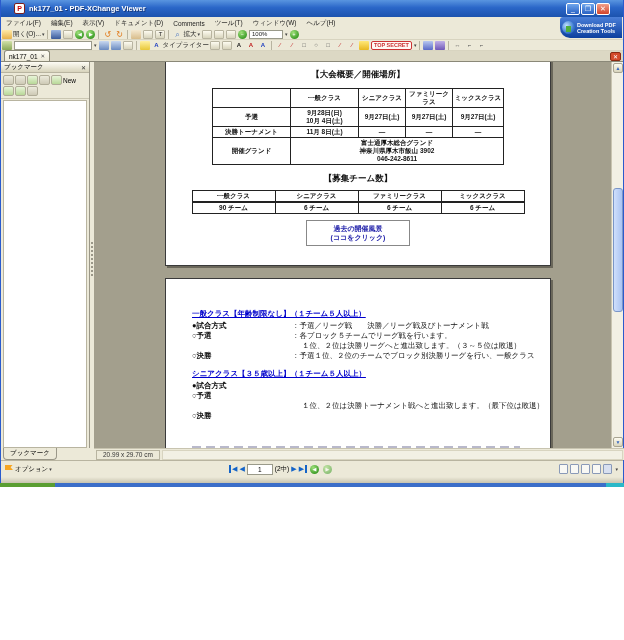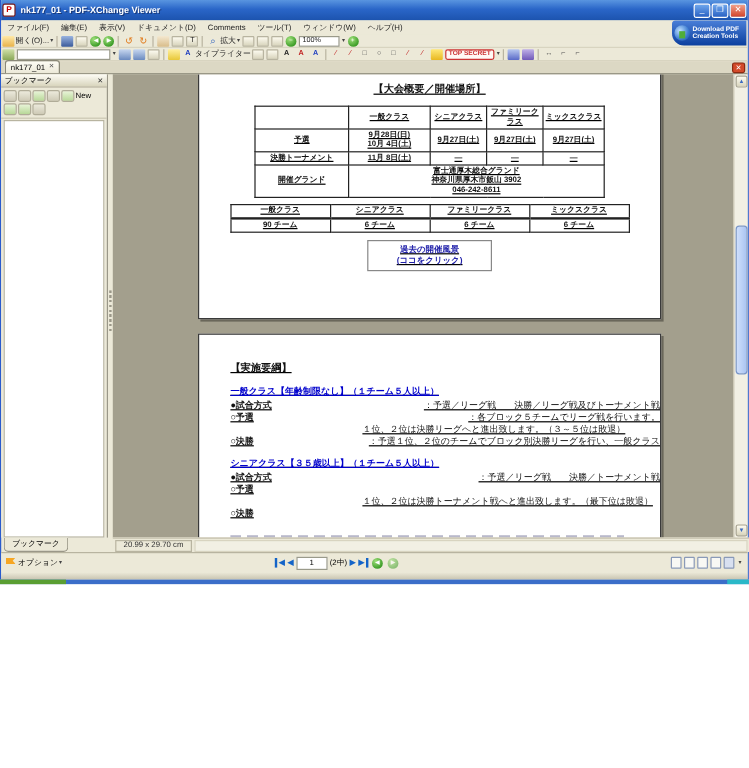--- a/index.html
+++ b/index.html
@@ -4,21 +4,21 @@
 <style>
   * { box-sizing: border-box; margin: 0; padding: 0; }
   html,body { width:624px; height:640px; background:#fff; overflow:hidden;
     font-family:"Liberation Sans","DejaVu Sans",sans-serif; }
   .app { position:absolute; left:0; top:0; width:624px; height:483px; background:#ece9d8;
     border-left:1px solid #2a5bcd; border-right:1px solid #2a5bcd; }
 
   
   .titlebar { position:absolute; left:0; top:0; width:100%; height:17px;
     background:linear-gradient(180deg,#5995e0 0%,#2a66c8 45%,#1c53ae 100%);
-    display:flex; align-items:center; padding:0 1px; }
+    display:flex; align-items:center; padding:0 13px; }
   .app-icon { width:11px; height:11px; background:#fff; border:1px solid #7a1f1f; border-radius:2px;
     color:#c00; font-size:7px; font-weight:bold; line-height:9px; text-align:center; margin-right:4px; }
   .title-text { color:#fff; font-size:7.5px; font-weight:bold; text-shadow:1px 1px #1a3a7a; flex:1; }
   .winbtns { display:flex; gap:1px; }
   .winbtn { width:14px; height:12px; border:1px solid #fff; border-radius:2px; color:#fff;
     font-size:7px; line-height:10px; text-align:center;
     background:linear-gradient(180deg,#6ea6ec,#2a62c4); }
   .winbtn.close { background:linear-gradient(180deg,#f0a08a,#d2432a); }
 
   
@@ -95,21 +95,21 @@
   .docarea { position:absolute; left:93px; top:62px; width:519px; height:386px; background:#a39f8d;
     overflow:hidden; }
   .vscroll { position:absolute; right:0px; top:62px; width:12px; height:386px; background:#f2f0e4;
     border-left:1px solid #c8c4b0; }
   .varrow { position:absolute; left:1px; width:10px; height:10px; background:linear-gradient(180deg,#fdfbf0,#d8d4bc);
     border:1px solid #a8a492; border-radius:2px; color:#3a6ac0; font-size:5px; text-align:center; line-height:9px; }
   .vthumb { position:absolute; left:1px; top:126px; width:10px; height:124px;
     background:linear-gradient(90deg,#cfdffc,#aac4f2); border:1px solid #7a96c8; border-radius:3px; }
 
   .page { position:absolute; background:#fff; border:1px solid #3a3a3a;
-    box-shadow:2px 2px 0 #6a675a; width:386px; left:71px;text-decoration:underline; }
+    box-shadow:2px 2px 0 #6a675a; width:386px; left:71px; }
   .page1 { top:-2px; height:206px; }
   .page2 { top:216px; height:176px; }
 
   .doc-title { text-align:center; font-weight:bold; font-size:8.5px; color:#111;
     font-family:"Liberation Serif","DejaVu Serif",serif; }
 
   table.t { border-collapse:collapse; font-size:6.5px; font-weight:bold; color:#111;
     margin:0 auto; table-layout:fixed; }
   table.t td, table.t th { border:1px solid #222; text-align:center; padding:1px 1px;
     line-height:8px; }
@@ -121,21 +121,21 @@
 
   .linkbox { width:104px; margin:6px auto 0; border:1px solid #888; text-align:center;
     font-size:7px; font-weight:bold; color:#2222aa; padding:3px 0; line-height:9px; }
 
   
   .p2body { padding:22px 0 0 26px; font-size:7.5px; color:#111; }
   .sec-head { color:#0000cc; font-weight:bold; text-decoration:underline; margin-bottom:2px;
     font-size:7.5px; }
   .item { display:flex; line-height:10px; }
   .item .il { width:100px; font-weight:bold; flex:none; }
-  .item .it { flex:1;text-align:right; }
+  .item .it { flex:1; }
   .cont { padding-left:110px; line-height:10px; }
   .gap { height:8px; }
   .clipline { position:absolute; left:26px; right:30px; bottom:2px; height:5px;
     background:repeating-linear-gradient(90deg,#8a8aa8 0 9px,transparent 9px 14px); opacity:.6; }
 
   
   .sizestrip { position:absolute; left:93px; top:448px; width:531px; height:12px; background:#ece9d8;
     border-top:1px solid #c8c4b0; display:flex; align-items:center; }
   .sizebox { background:#ece9d8; border:1px solid #b8b4a0; height:10px; font-size:6.5px;
     color:#333; display:flex; align-items:center; padding:0 6px; margin-left:2px; }
@@ -332,20 +332,21 @@
           <td>開催グランド</td>
           <td colspan="4">
             <div>富士通厚木総合グランド</div>
             <div>神奈川県厚木市飯山 3902</div>
             <div>046-242-8611</div>
           </td>
         </tr>
       </tbody>
         </table>
 
+      <div class="doc-title" style="margin-top:8px">【募集チーム数】</div>
 
       <table class="t t2" style="margin-top:5px">
         <tbody>
             <tr class="hd">
           <td>一般クラス</td>
           <td>シニアクラス</td>
           <td>ファミリークラス</td>
           <td>ミックスクラス</td>
         </tr>
         <tr>
@@ -358,21 +359,20 @@
         </table>
 
       <div class="linkbox">
         <div>過去の開催風景</div>
         <div>(ココをクリック)</div>
       </div>
     </div>
 
     <div class="page page2">
       <div class="p2body">
-        <div style="font-weight:bold;font-size:8.5px">【実施要綱】</div>
         <div class="gap"></div>
 
         <div class="sec-head">一般クラス【年齢制限なし】（１チーム５人以上）</div>
         <div class="item">
           <span class="il">●試合方式</span>
             <span class="it">：予選／リーグ戦　　決勝／リーグ戦及びトーナメント戦</span>
         </div>
         <div class="item">
           <span class="il">○予選</span>
             <span class="it">：各ブロック５チームでリーグ戦を行います。</span>
@@ -380,21 +380,20 @@
         <div class="cont">１位、２位は決勝リーグへと進出致します。（３～５位は敗退）</div>
         <div class="item">
           <span class="il">○決勝</span>
             <span class="it">：予選１位、２位のチームでブロック別決勝リーグを行い、一般クラス</span>
         </div>
 
         <div class="gap"></div>
         <div class="sec-head">シニアクラス【３５歳以上】（１チーム５人以上）</div>
         <div class="item">
           <span class="il">●試合方式</span>
-            <span class="it">：予選／リーグ戦　　決勝／トーナメント戦</span>
         </div>
         <div class="item">
           <span class="il">○予選</span>
         </div>
         <div class="cont">１位、２位は決勝トーナメント戦へと進出致します。（最下位は敗退）</div>
         <div class="item">
           <span class="il">○決勝</span>
         </div>
       </div>
       <div class="clipline"></div>

